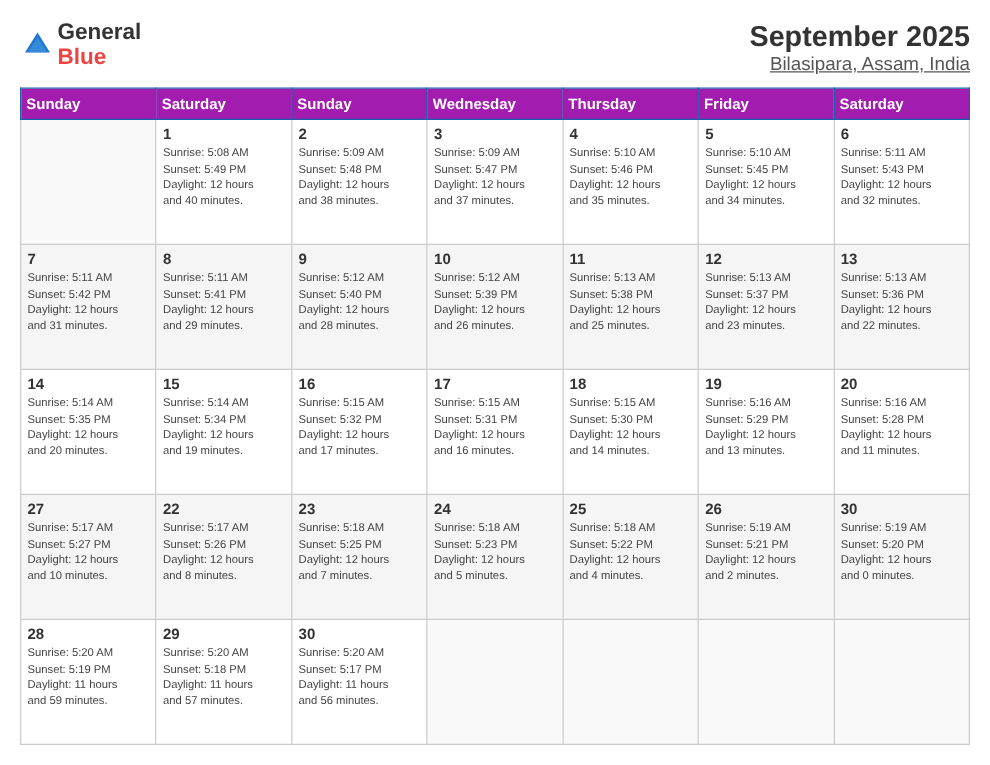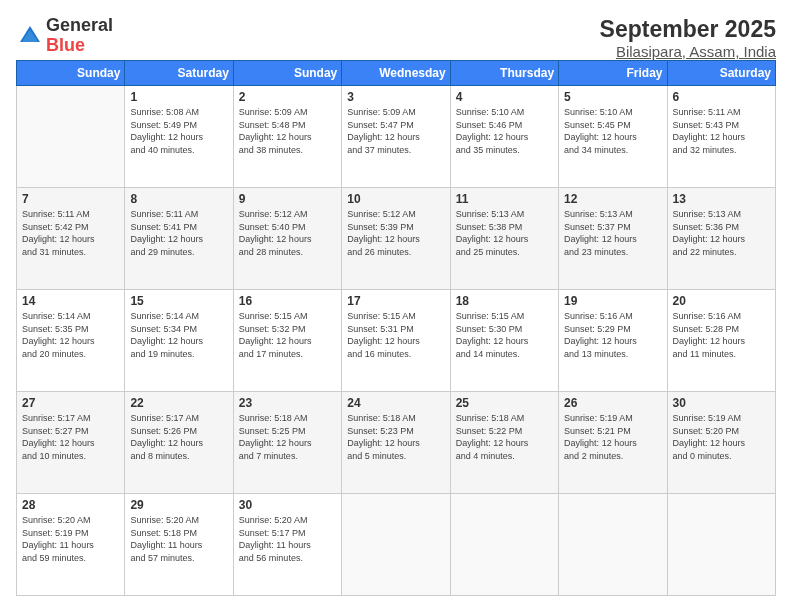--- a/index.html
+++ b/index.html
@@ -14,20 +14,21 @@
       width: 792px;
       height: 612px;
       padding: 16px;
       display: flex;
       flex-direction: column;
     }
     .header {
       display: flex;
       align-items: flex-start;
       justify-content: space-between;
+      margin-bottom: 10px;
     }
     .logo {
       display: flex;
       align-items: center;
     }
     .logo-text {
       display: flex;
       flex-direction: column;
       line-height: 1.1;
     }
@@ -60,26 +61,26 @@
       text-decoration: underline;
     }
     .calendar {
       flex: 1;
       border: 1px solid #ccc;
       border-collapse: collapse;
       width: 100%;
       table-layout: fixed;
     }
     .calendar th {
-      background: #3b82f6;
+      background: #a21caf;
       color: #fff;
       font-size: 12px;
       font-weight: bold;
       padding: 5px 4px;
-      text-align: right;
+      text-align: left;
       border: 1px solid #1a5faa;
     }
     .calendar td {
       border: 1px solid #ccc;
       vertical-align: top;
       padding: 4px 5px;
       font-size: 9.5px;
       color: #333;
       background: #fff;
     }

